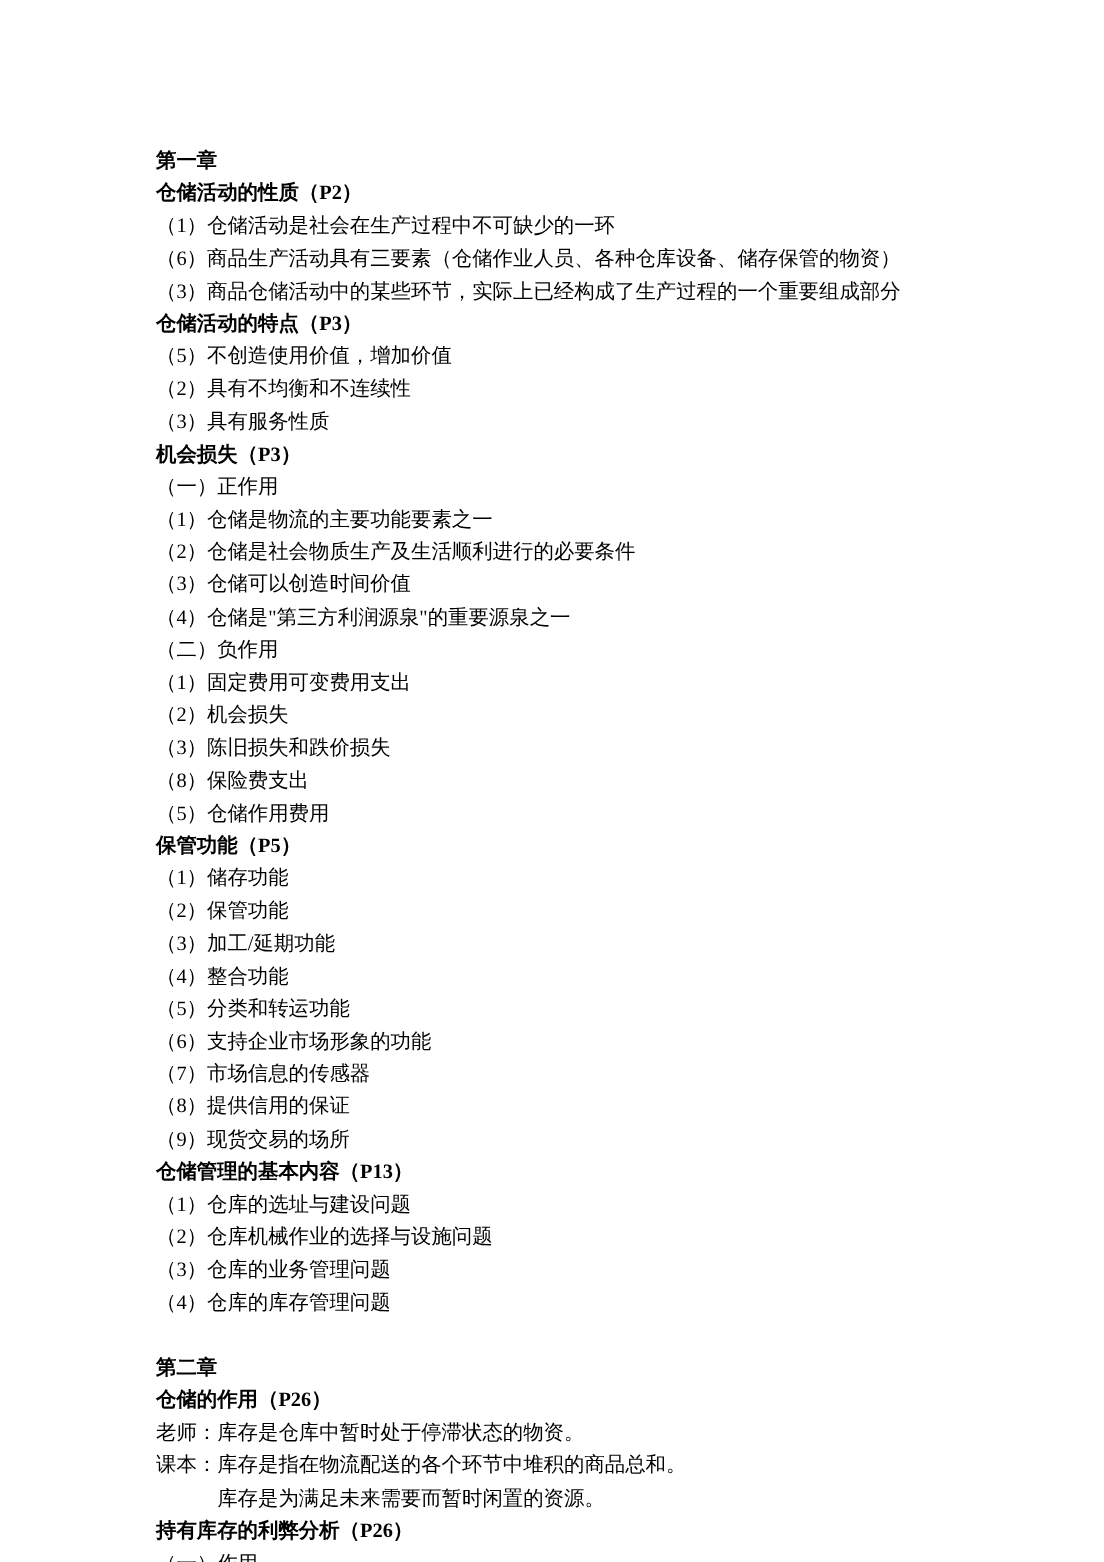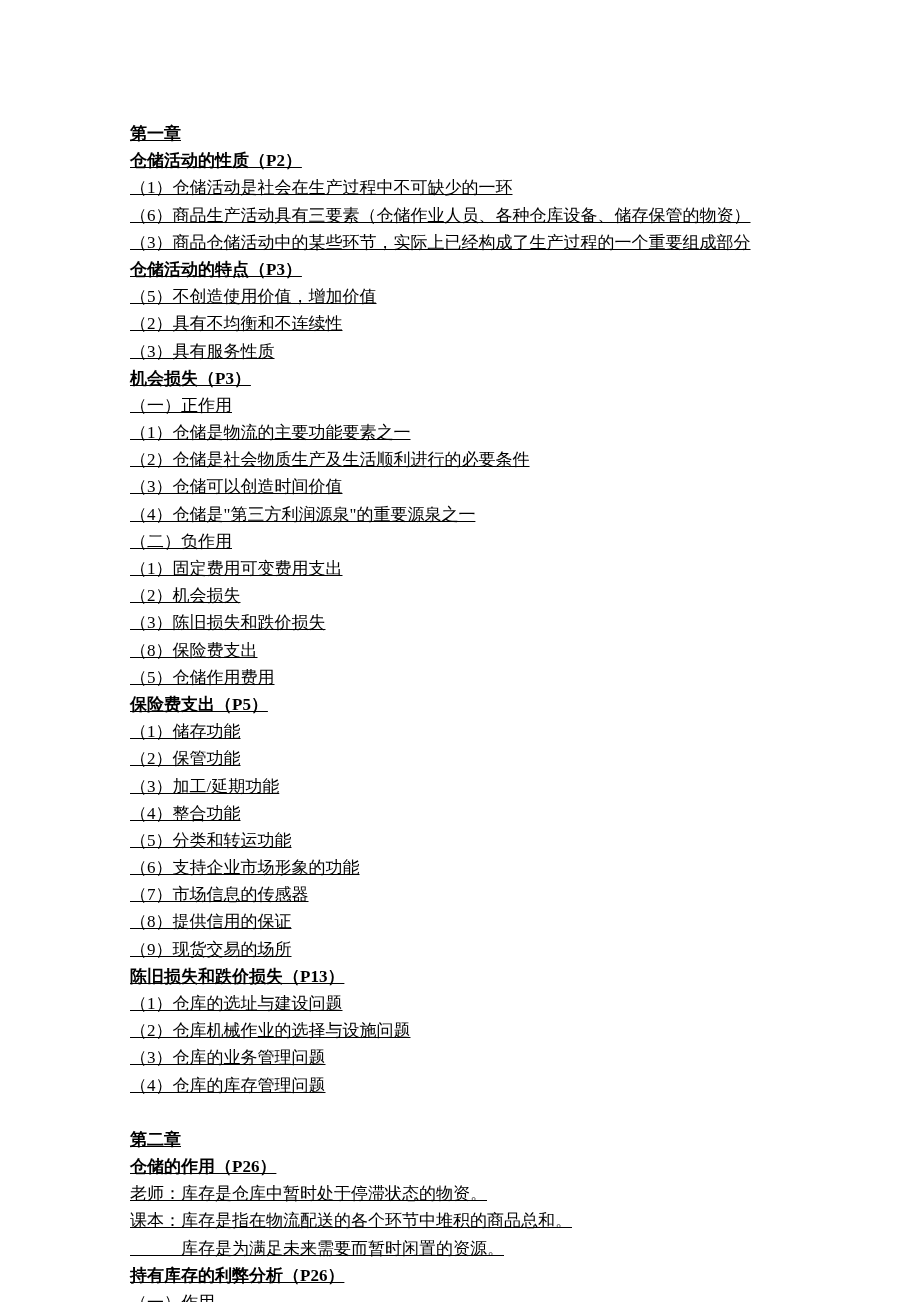--- a/index.html
+++ b/index.html
@@ -15,21 +15,20 @@
       font-size: 17px;
       line-height: 1.6;
       color: #000;
     }
     .bold {
       font-weight: bold;
     }
     p {
       margin: 0;
       white-space: pre-wrap;
-      text-decoration: underline;
     }
     .section-gap {
       height: 27px;
     }
   </style>
 </head>
 <body>
 
 <div>
 
@@ -51,32 +50,32 @@
   <p>（2）仓储是社会物质生产及生活顺利进行的必要条件</p>
   <p>（3）仓储可以创造时间价值</p>
   <p>（4）仓储是"第三方利润源泉"的重要源泉之一</p>
   <p>（二）负作用</p>
   <p>（1）固定费用可变费用支出</p>
   <p>（2）机会损失</p>
   <p>（3）陈旧损失和跌价损失</p>
   <p>（8）保险费支出</p>
   <p>（5）仓储作用费用</p>
 
-  <p class="bold">保险费支出（P5）</p>
+  <p class="bold">保管功能（P5）</p>
   <p>（1）储存功能</p>
   <p>（2）保管功能</p>
   <p>（3）加工/延期功能</p>
   <p>（4）整合功能</p>
   <p>（5）分类和转运功能</p>
   <p>（6）支持企业市场形象的功能</p>
   <p>（7）市场信息的传感器</p>
   <p>（8）提供信用的保证</p>
   <p>（9）现货交易的场所</p>
 
-  <p class="bold">陈旧损失和跌价损失（P13）</p>
+  <p class="bold">仓储管理的基本内容（P13）</p>
   <p>（1）仓库的选址与建设问题</p>
   <p>（2）仓库机械作业的选择与设施问题</p>
   <p>（3）仓库的业务管理问题</p>
   <p>（4）仓库的库存管理问题</p>
 
   <div class="section-gap"></div>
 
   <p class="bold">第二章</p>
 
   <p class="bold">仓储的作用（P26）</p>

